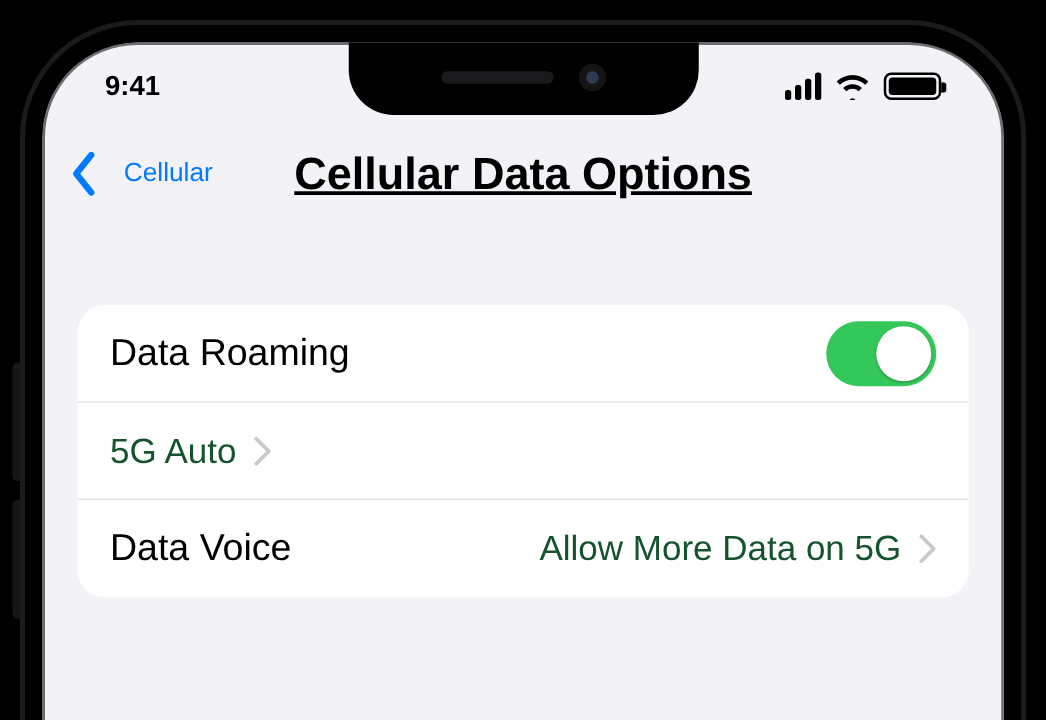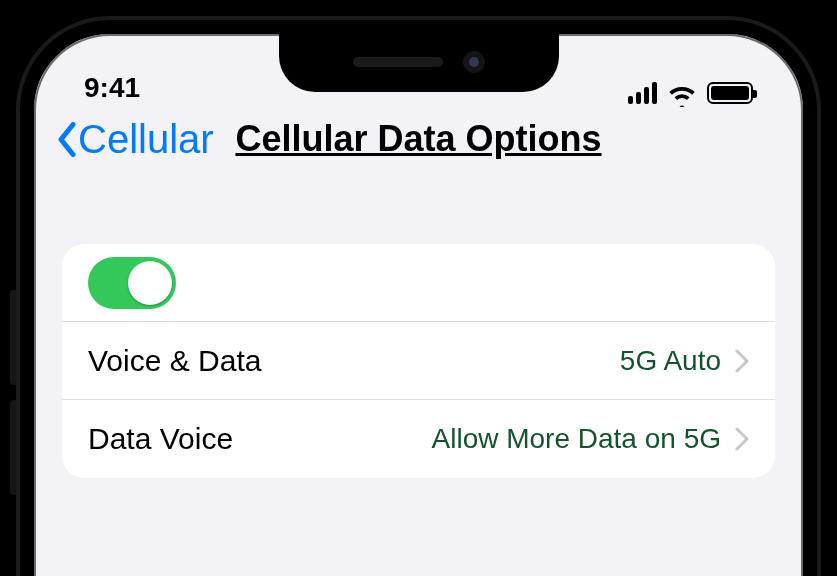--- a/index.html
+++ b/index.html
@@ -71,24 +71,24 @@
     width:10px;height:10px;
     background:#2f3a55;
     border-radius:50%;
     left:6px;top:6px;
   }
 
   
   .statusbar {
     height: 70px;
     display: flex;
-    align-items: flex-end;
+    align-items: center;
     justify-content: space-between;
     padding: 0 50px;
-    font-size: 28px;
+    font-size: 22px;
     font-weight: 600;
   }
   .status-right {
     display: flex;
     align-items: center;
     gap: 10px;
   }
 
   
   .signal {
@@ -144,22 +144,22 @@
     justify-content: center;
   }
   .back {
     position: absolute;
     left: 22px;
     top: 50%;
     transform: translateY(-50%);
     display: flex;
     align-items: center;
     color: #007aff;
-    font-size: 40px;
-    gap: 0;
+    font-size: 21px;
+    gap: 21px;
     cursor: pointer;
   }
   .back .chevron {
     width: 22px;
     height: 36px;
     display: inline-flex;
     align-items: center;
     justify-content: center;
   }
   .title {
@@ -260,27 +260,27 @@
         </svg>
       </span>
       <span>Cellular</span>
     </div>
     <div class="title">Cellular Data Options</div>
   </div>
 
   <div class="group">
 
     <div class="row">
+      <span class="label">Data Roaming</span>
       <div class="toggle">
         <div class="knob"></div>
       </div>
     </div>
 
     <div class="row">
-      <span class="label">Voice &amp; Data</span>
       <span class="value">5G Auto</span>
       <span class="disclosure">
         <svg viewBox="0 0 14 24" width="14" height="24">
           <polyline points="2,2 12,12 2,22" fill="none" stroke="#c7c7cc" stroke-width="3" stroke-linecap="round" stroke-linejoin="round"></polyline>
         </svg>
       </span>
     </div>
 
     <div class="row">
       <span class="label">Data Voice</span>

